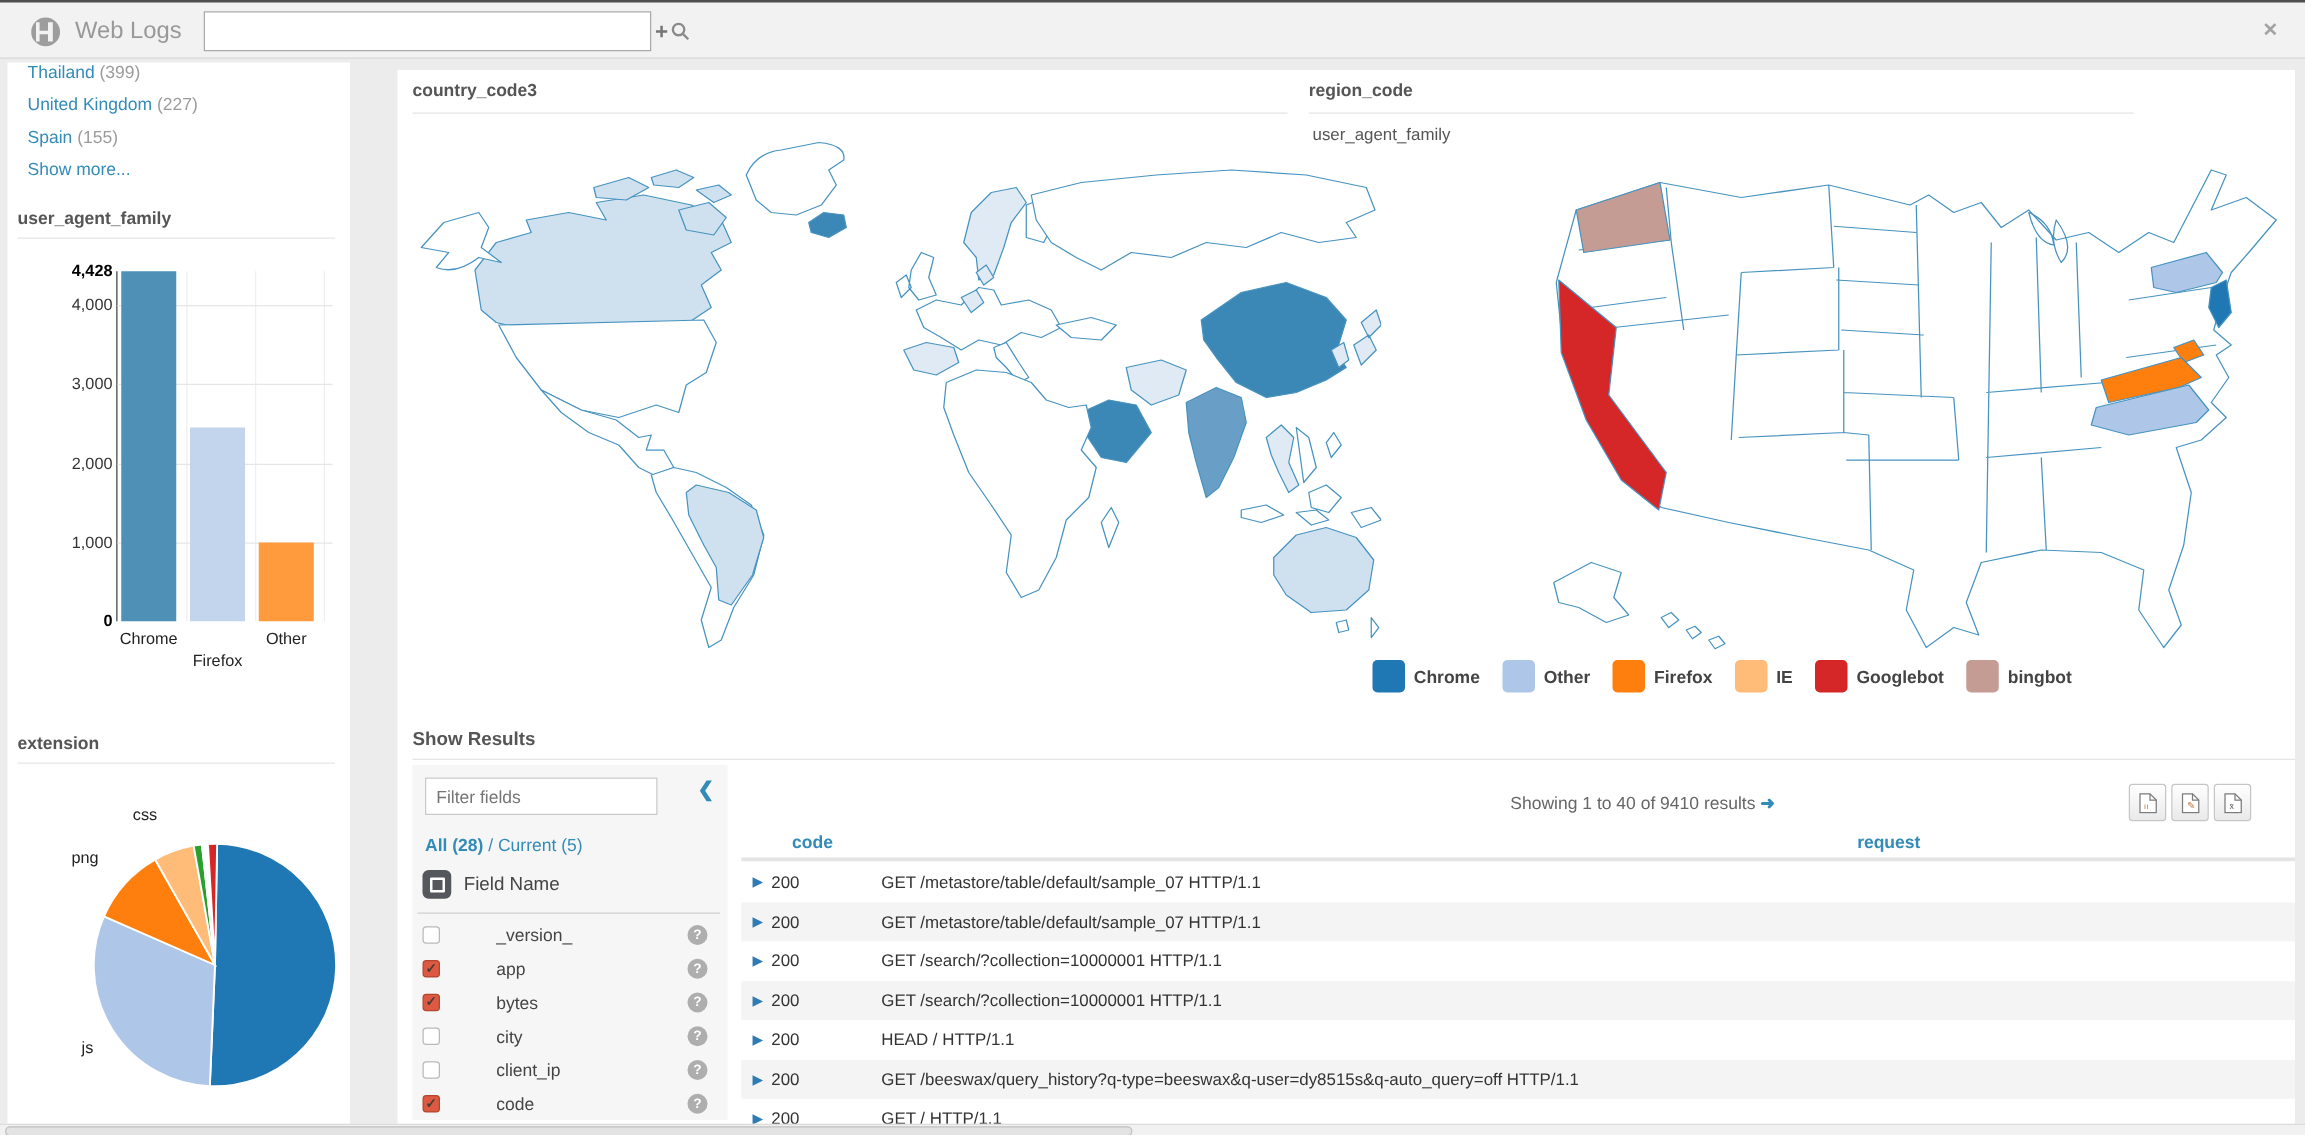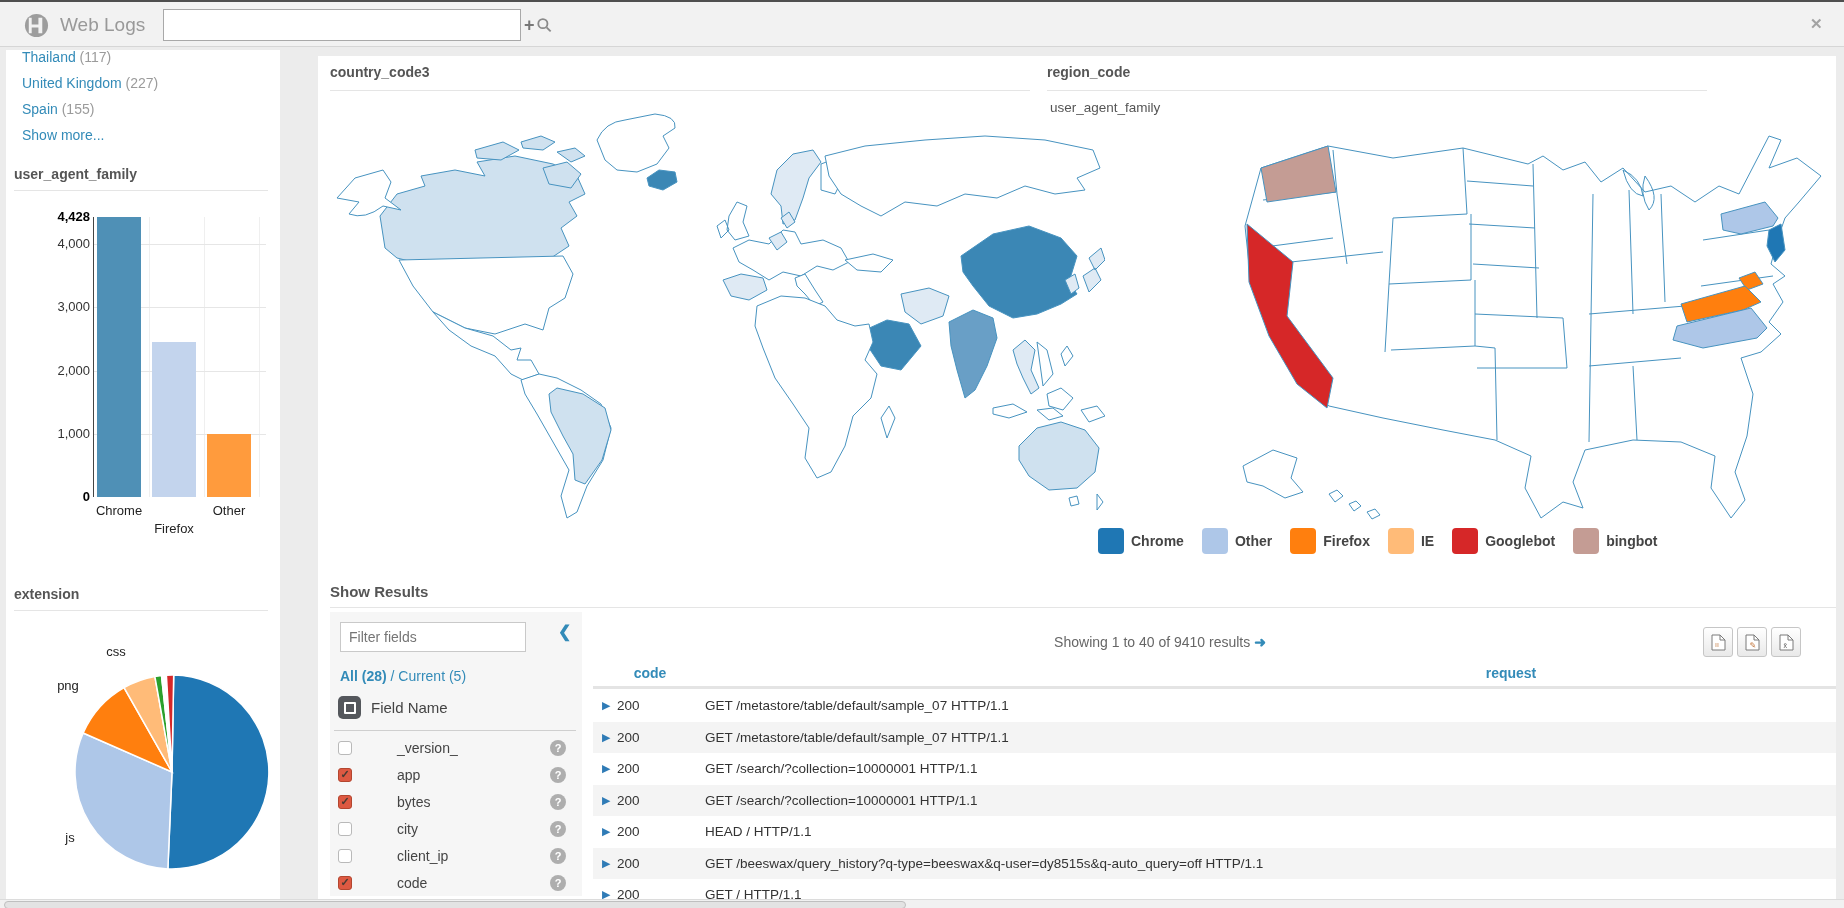--- a/index.html
+++ b/index.html
@@ -53,21 +53,21 @@
   .mastercb .inner{width:8px;height:8px;border:2px solid #fff;border-radius:1px;}
   .fieldhead .fhlabel{font-size:15px;font-weight:normal;color:#444;}
   .fielddivider{position:absolute;left:4px;top:118px;width:242px;height:1px;background:#cfcfcf;}
   .fieldlist{position:absolute;left:8px;top:122px;width:238px;}
   .fielditem{height:27px;display:flex;align-items:center;gap:9px;position:relative;}
   .cb{width:14px;height:14px;border:1px solid #b9b9b9;border-radius:3px;background:#fff;box-sizing:border-box;cursor:pointer;display:flex;align-items:center;justify-content:center;font-size:11px;color:transparent;}
   .cb.on{background:#dd5942;border-color:#b3462f;color:#4a3b33;font-weight:bold;}
   .fname{font-size:14px;color:#444;margin-left:36px;}
   .helpq{position:absolute;right:10px;width:16px;height:16px;border-radius:50%;background:#aeaeae;color:#fff;font-size:11px;font-weight:bold;display:flex;align-items:center;justify-content:center;cursor:pointer;}
   
-  .resultsinfo{position:absolute;left:900px;top:634px;width:520px;text-align:center;font-size:14px;color:#666;}
+  .resultsinfo{position:absolute;left:900px;top:634px;width:520px;text-align:right;font-size:14px;color:#666;}
   .resultsarrow{color:#338bb8;font-weight:bold;}
   .exportbtn{position:absolute;top:627px;width:30px;height:30px;border:1px solid #c6c6c6;border-radius:3px;background:linear-gradient(#ffffff,#e9e9e9);display:flex;align-items:center;justify-content:center;cursor:pointer;}
   .colhdr{position:absolute;top:665px;font-size:14px;font-weight:bold;color:#338bb8;text-align:center;}
   .tablehead-line{position:absolute;left:593px;top:686px;width:1243px;height:3px;background:#e4e4e4;}
   .rows{position:absolute;left:593px;top:690px;width:1243px;}
   .trow{height:31.5px;display:flex;align-items:center;font-size:13.5px;color:#333;}
   .trow:nth-child(even){background:#f4f4f4;}
   .rarrow{color:#2f7bb6;font-size:11px;margin-left:9px;cursor:pointer;width:10px;}
   .ccode{margin-left:5px;width:88px;}
   .creq{white-space:nowrap;}
@@ -97,21 +97,21 @@
     </button>
     <span class="closex">✕</span>
   </div>
 
   <div class="sidebar"></div>
 
   <div class="facetlist">
 
       <div class="fitem">
         <span class="flink">Thailand</span>
-        <span class="fcount">(117)</span>
+        <span class="fcount">(399)</span>
       </div>
 
       <div class="fitem">
         <span class="flink">United Kingdom</span>
         <span class="fcount">(227)</span>
       </div>
 
       <div class="fitem">
         <span class="flink">Spain</span>
         <span class="fcount">(155)</span>

